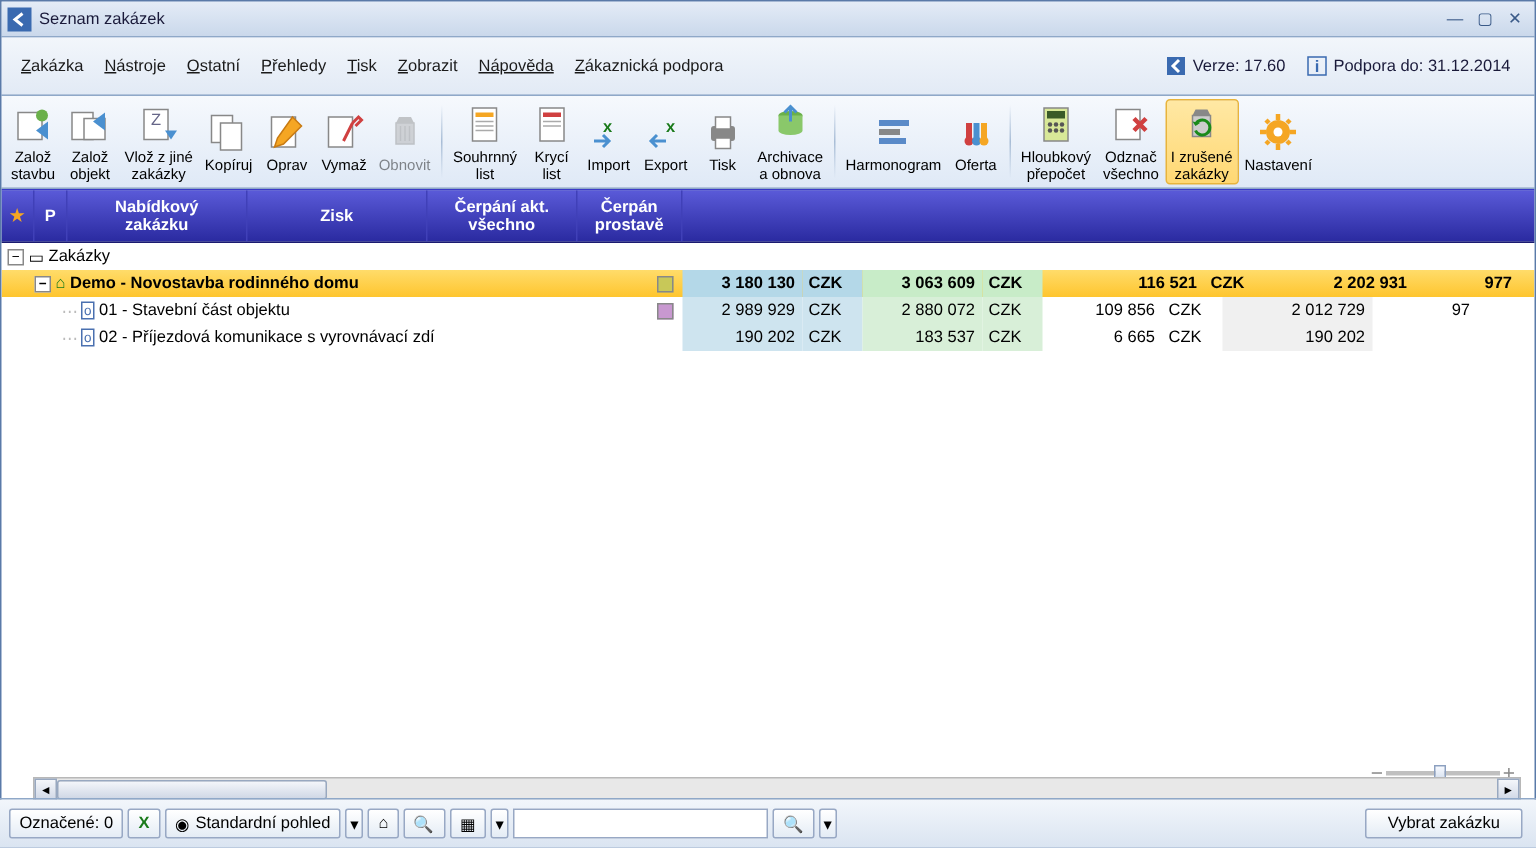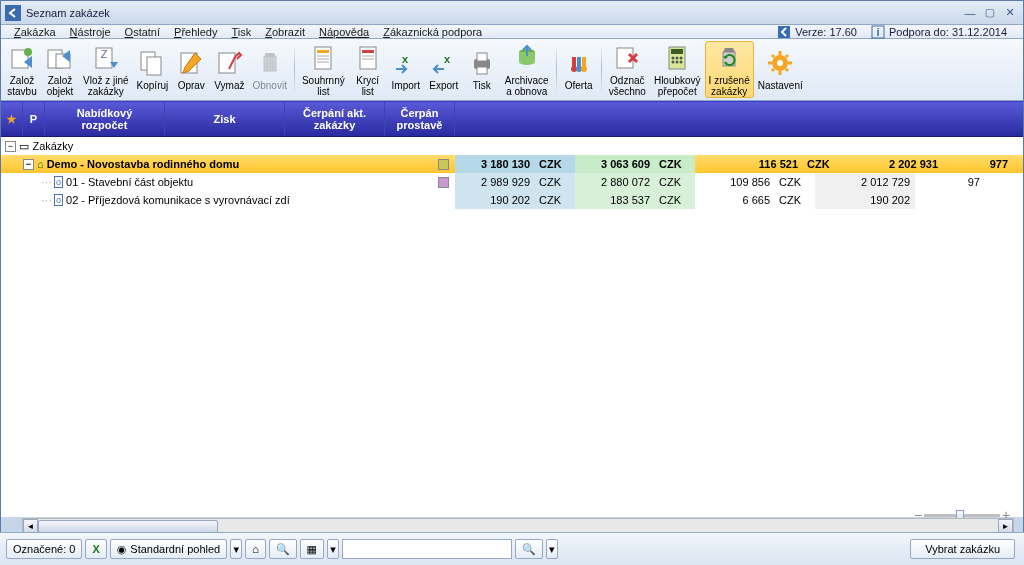--- a/index.html
+++ b/index.html
@@ -2,21 +2,21 @@
 <html><head>
 <meta charset="utf-8">
 <style>
 * { margin: 0; padding: 0; box-sizing: border-box; font-family: Tahoma, Arial, sans-serif; font-size: 11px; }
 body { background: #c7d5e8; width: 1024px; height: 565px; overflow: hidden; border: 1px solid #5a7aa8; }
 .titlebar { display: flex; align-items: center; background: linear-gradient(180deg, #e4ecf7 0%, #cad8eb 100%); height: 24px; padding: 0 4px; border-bottom: 1px solid #8fa8c8; }
 .titlebar .appicon { width: 16px; height: 16px; background: #3a6ab0; display: flex; align-items: center; justify-content: center; margin-right: 5px; }
 .titlebar .appicon svg { display: block; }
 .titlebar .title { flex: 1; color: #1a1a3a; font-weight: normal; }
 .titlebar .winbtn { width: 18px; height: 16px; display: flex; align-items: center; justify-content: center; color: #3a5a88; cursor: pointer; margin-left: 2px; }
-.menubar { display: flex; align-items: center; background: linear-gradient(180deg, #f2f6fb 0%, #e2eaf5 100%); height: 14px; padding: 0 6px; border-bottom: 1px solid #8fa8c8; }
+.menubar { display: flex; align-items: center; background: linear-gradient(180deg, #f2f6fb 0%, #e2eaf5 100%); height: 39px; padding: 0 6px; border-bottom: 1px solid #8fa8c8; }
 .menubar .menuitem { padding: 3px 7px; cursor: pointer; color: #1a1a1a; }
 .menubar .spacer { flex: 1; }
 .menubar .versionicon { width: 14px; height: 14px; margin: 0 4px; display: flex; align-items: center; justify-content: center; }
 .menubar .vlabel { margin-right: 10px; color: #1a1a3a; }
 .toolbar { display: flex; align-items: stretch; background: linear-gradient(180deg, #f6f9fd 0%, #dfe9f6 100%); height: 62px; padding: 2px 2px; border-bottom: 1px solid #8fa8c8; }
 .toolbar .tb { display: flex; flex-direction: column; align-items: center; justify-content: center; padding: 0 3px; cursor: pointer; border: 1px solid transparent; border-radius: 3px; }
 .toolbar .tb.active { border: 1px solid #e8b43c; background: linear-gradient(180deg,#ffe8a4,#ffd873); }
 .toolbar .tb .ico { width: 30px; height: 30px; display: flex; align-items: center; justify-content: center; margin-bottom: 2px; }
 .toolbar .tb .lbl { font-size: 10px; white-space: pre; text-align: center; line-height: 1.1; }
 .toolbar .sep { width: 1px; background: linear-gradient(180deg,transparent,#a8bdd6,transparent); margin: 4px 3px; }
@@ -226,56 +226,66 @@
           <path d="M14 12 L14 2 M10 6 L14 2 L18 6" stroke="#4a90d0" stroke-width="2" fill="none"></path>
         </svg>
       </div>
       <div class="lbl">Archivace
 a obnova</div>
     </div>
     <div class="sep"></div>
     <div class="tb">
       <div class="ico">
         <svg width="28" height="28">
+          <rect x="4" y="6" width="20" height="4" fill="#5a8ac8"></rect>
+          <rect x="4" y="12" width="14" height="4" fill="#888"></rect>
+          <rect x="4" y="18" width="18" height="4" fill="#5a8ac8"></rect>
+        </svg>
+      </div>
+      <div class="lbl">Harmonogram</div>
+    </div>
+    <div class="tb">
+      <div class="ico">
+        <svg width="28" height="28">
           <circle cx="9" cy="20" r="3" fill="#d04040"></circle>
           <circle cx="14" cy="20" r="3" fill="#4a90d0"></circle>
           <circle cx="19" cy="20" r="3" fill="#f5a623"></circle>
           <rect x="7" y="8" width="4" height="10" fill="#d04040"></rect>
           <rect x="12" y="8" width="4" height="10" fill="#4a90d0"></rect>
           <rect x="17" y="8" width="4" height="10" fill="#f5a623"></rect>
         </svg>
       </div>
       <div class="lbl">Oferta</div>
     </div>
     <div class="sep"></div>
-    <div class="tb">
-      <div class="ico">
-        <svg width="28" height="28">
-          <rect x="4" y="4" width="16" height="20" fill="#fff" stroke="#888"></rect>
-          <path d="M16 10 L24 18 M24 10 L16 18" stroke="#d04040" stroke-width="3"></path>
-        </svg>
-      </div>
-      <div class="lbl">Odznač
-všechno</div>
-    </div>
     <div class="tb">
       <div class="ico">
         <svg width="28" height="28">
           <rect x="6" y="3" width="16" height="22" fill="#d8e898" stroke="#888"></rect>
           <rect x="8" y="5" width="12" height="5" fill="#3a5a28"></rect>
           <circle cx="10" cy="14" r="1.5" fill="#555"></circle>
           <circle cx="14" cy="14" r="1.5" fill="#555"></circle>
           <circle cx="18" cy="14" r="1.5" fill="#555"></circle>
           <circle cx="10" cy="18" r="1.5" fill="#555"></circle>
           <circle cx="14" cy="18" r="1.5" fill="#555"></circle>
           <circle cx="18" cy="18" r="1.5" fill="#555"></circle>
         </svg>
       </div>
       <div class="lbl">Hloubkový
 přepočet</div>
+    </div>
+    <div class="tb">
+      <div class="ico">
+        <svg width="28" height="28">
+          <rect x="4" y="4" width="16" height="20" fill="#fff" stroke="#888"></rect>
+          <path d="M16 10 L24 18 M24 10 L16 18" stroke="#d04040" stroke-width="3"></path>
+        </svg>
+      </div>
+      <div class="lbl">Odznač
+všechno</div>
     </div>
     <div class="tb active">
       <div class="ico">
         <svg width="28" height="28">
           <path d="M8 8 L20 8 L18 4 L10 4 Z" fill="#888"></path>
           <rect x="8" y="8" width="12" height="14" fill="#ccc" stroke="#888"></rect>
           <path d="M10 14 A5 5 0 1 1 10 18" stroke="#1a8a1a" stroke-width="2" fill="none"></path>
           <path d="M8 12 L10 15 L13 13" fill="#1a8a1a"></path>
         </svg>
       </div>
@@ -300,24 +310,24 @@
         </svg>
       </div>
       <div class="lbl">Nastavení</div>
     </div>
   </div>
 
 <div class="gridheader" id="gridheader">
     <div class="hcell" style="width: 22px;"><span style="color:#f5a623">★</span></div>
     <div class="hcell" style="width: 22px;">P</div>
     <div class="hcell" style="width: 120px;">Nabídkový
-rozpočet</div>
+zakázku</div>
     <div class="hcell" style="width: 120px;">Zisk</div>
     <div class="hcell" style="width: 100px;">Čerpání akt.
-zakázky</div>
+všechno</div>
     <div class="hcell" style="width: 70px;">Čerpán
 prostavě</div>
   </div>
 
 <div class="gridbody" id="gridbody">
     <div class="gridrow root">
       <div class="cell" style="width:410px;padding-left:4px;">
         <span class="tree-toggle">−</span>
         <span style="margin-right:3px;">▭</span>
         <span>Zakázky</span>

